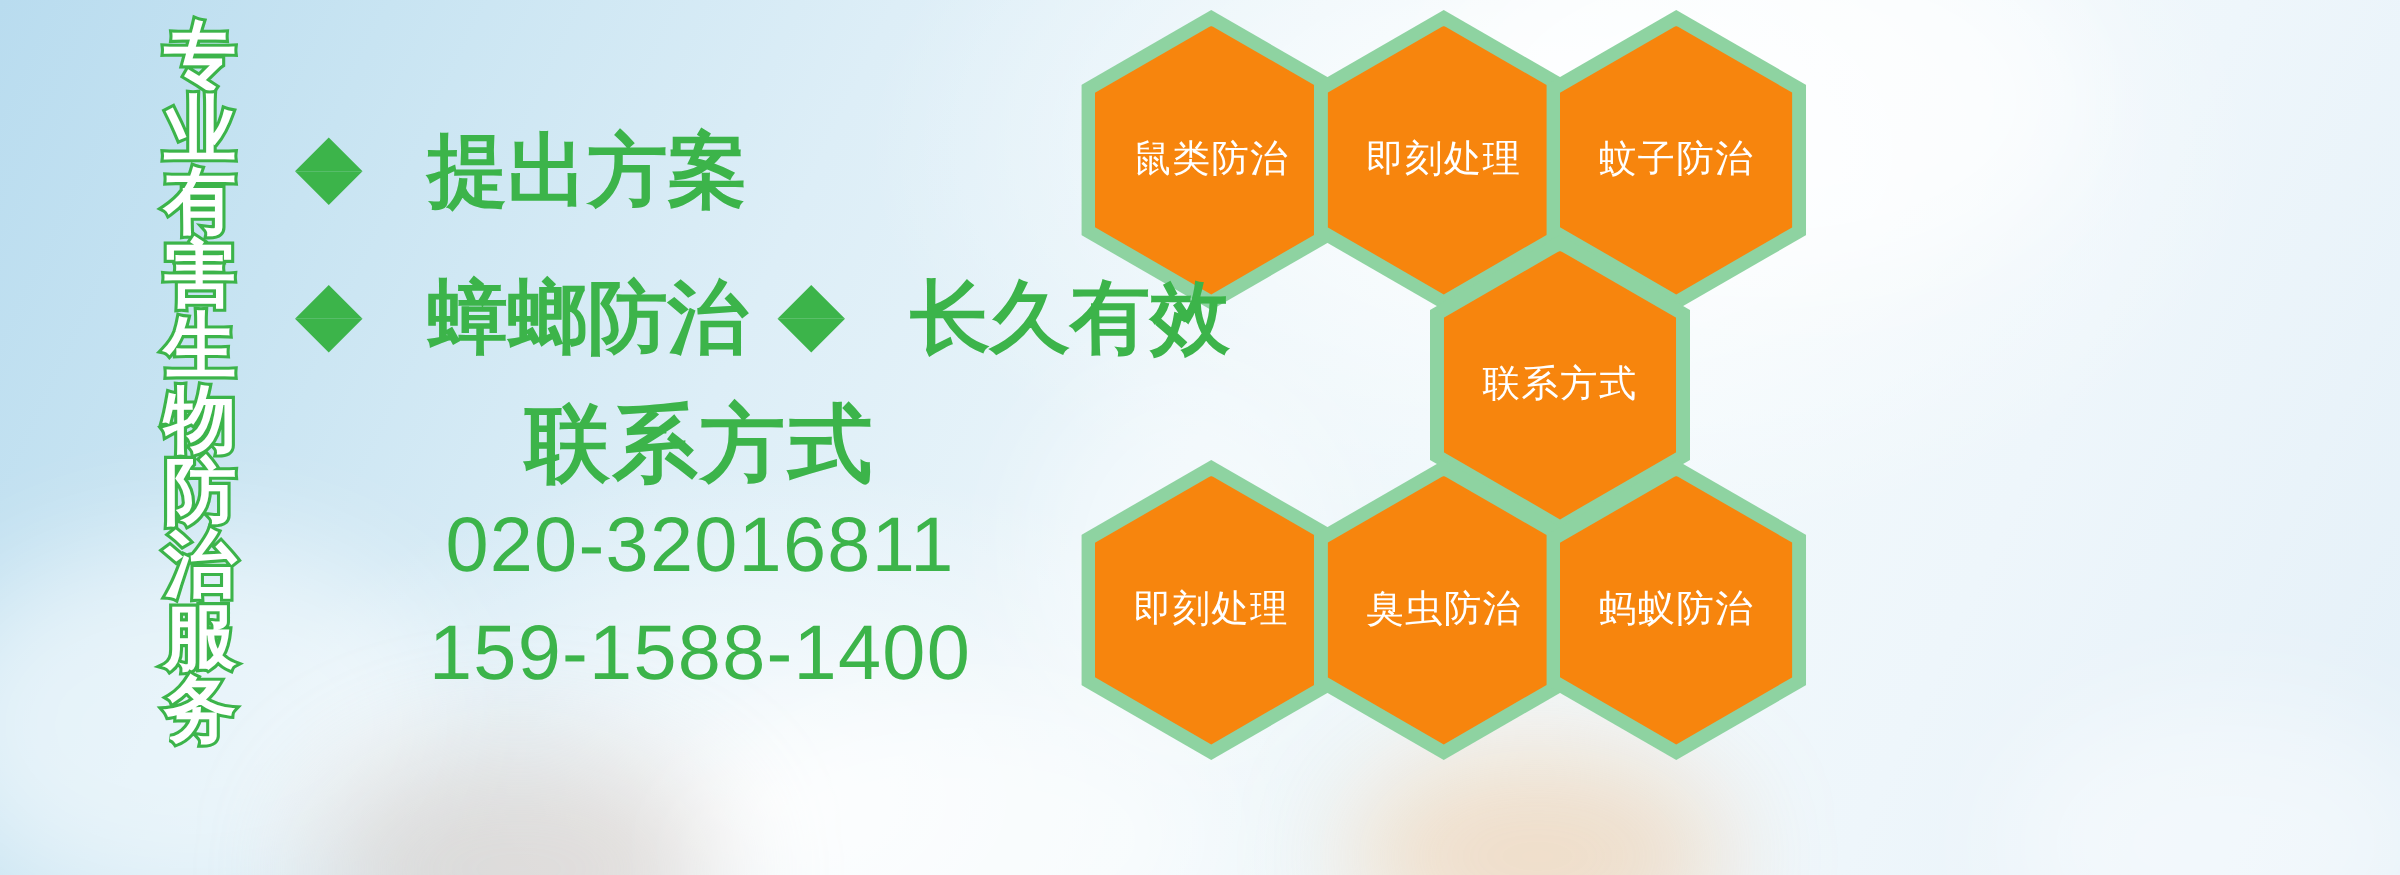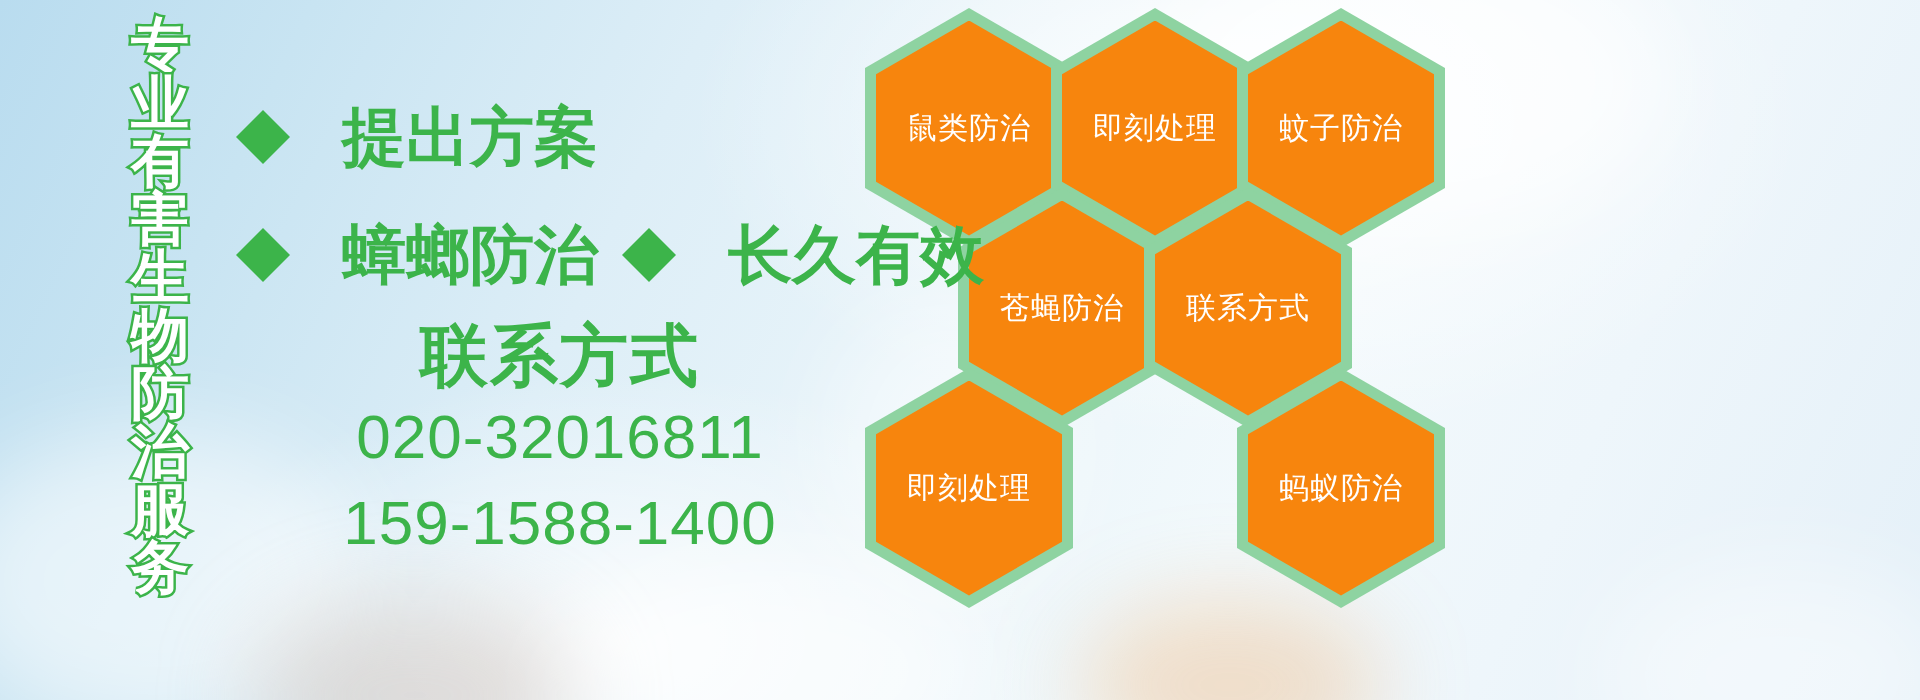--- a/index.html
+++ b/index.html
@@ -247,36 +247,36 @@
       <div class="hex-inner">
         <span class="hex-label">即刻处理</span>
       </div>
     </div>
     <div class="hex hex-r1c3">
       <div class="hex-inner">
         <span class="hex-label">蚊子防治</span>
       </div>
     </div>
 
-    <div class="hex hex-r2c1">
-      <div class="hex-inner">
-        <span class="hex-label">苍蝇防治</span>
-      </div>
-    </div>
     <div class="hex hex-r2c2">
       <div class="hex-inner">
         <span class="hex-label">联系方式</span>
       </div>
     </div>
 
     <div class="hex hex-r3c1">
       <div class="hex-inner">
         <span class="hex-label">即刻处理</span>
       </div>
     </div>
+    <div class="hex hex-r3c2">
+      <div class="hex-inner">
+        <span class="hex-label">臭虫防治</span>
+      </div>
+    </div>
     <div class="hex hex-r3c3">
       <div class="hex-inner">
         <span class="hex-label">蚂蚁防治</span>
       </div>
     </div>
 
   </div>
 
 </div>
 

